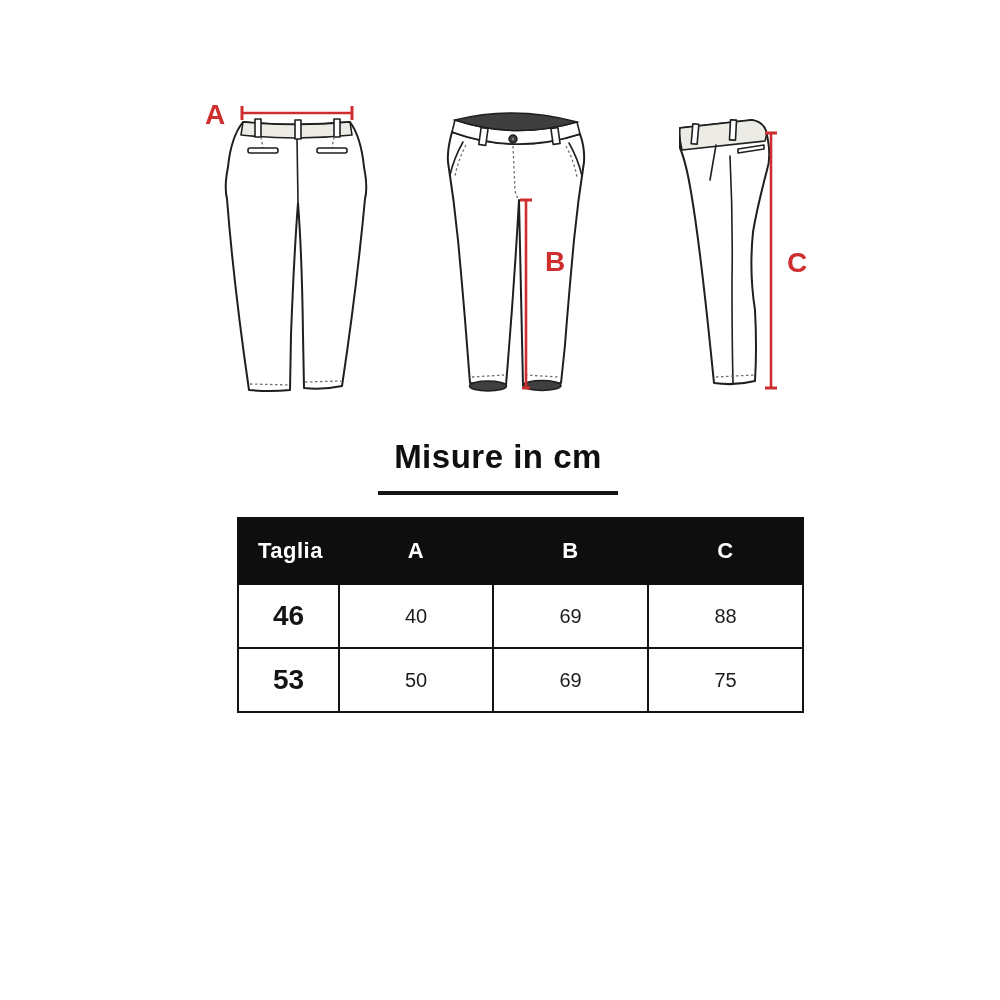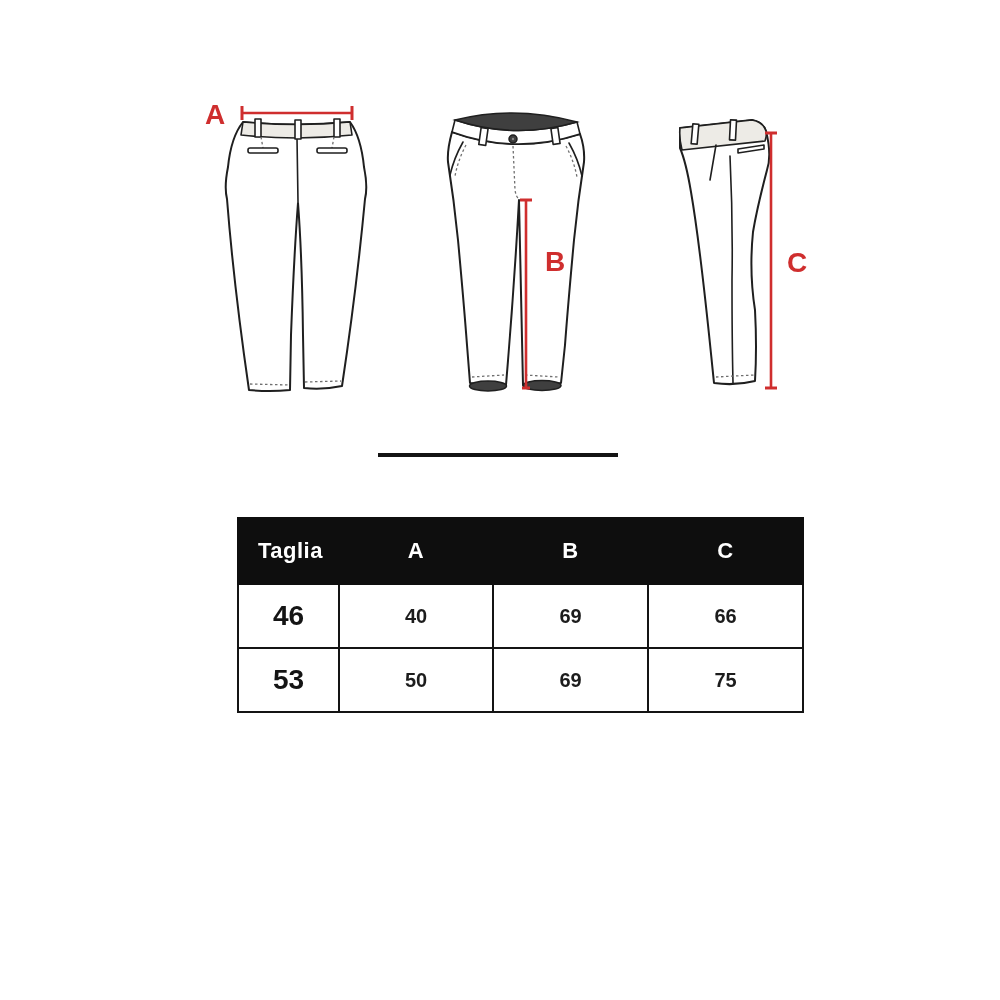--- a/index.html
+++ b/index.html
@@ -25,21 +25,21 @@
     position:absolute;left:237px;top:517px;width:565px;border-collapse:collapse;table-layout:fixed;
     border:2px solid #141414;
   }
   .size-table th{
     background:#0e0e0e;color:#ffffff;height:62px;font-size:22px;font-weight:700;
     text-align:center;letter-spacing:.5px;border:2px solid #0e0e0e;
   }
   .size-table th.first{text-align:left;padding-left:19px;}
   .size-table td{
     border:2px solid #141414;height:60px;text-align:center;background:#fff;
-    font-size:20px;font-weight:700;color:#1c1c1c;
+    font-size:20px;font-weight:400;color:#1c1c1c;
   }
   .size-table td.size-col{font-size:28px;font-weight:800;color:#141414;}
 </style>
 </head>
 <body>
 
 <div class="canvas">
 
   <div class="drawing" style="left:200px;top:95px;width:180px;height:315px">
     <svg viewBox="0 0 180 315">
@@ -134,20 +134,21 @@
       <g>
         <path class="redcap" d="M105,33 L117,33"></path>
         <path class="red" d="M111,33 L111,288"></path>
         <path class="redcap" d="M105,288 L117,288"></path>
       </g>
       <text class="redlabel" x="137" y="172" text-anchor="middle" font-size="30">C</text>
     </svg>
   </div>
 
   <div class="title-block">
+    <div class="title-text">Misure in cm</div>
     <div class="title-underline"></div>
   </div>
 
   <table class="size-table">
     <colgroup>
       <col style="width:101px">
         <col style="width:154px">
         <col style="width:155px">
         <col style="width:155px">
     </colgroup>
@@ -157,21 +158,21 @@
         <th>A</th>
         <th>B</th>
         <th>C</th>
       </tr>
     </thead>
     <tbody>
       <tr>
         <td class="size-col">46</td>
         <td>40</td>
         <td>69</td>
-        <td>66</td>
+        <td>88</td>
       </tr>
       <tr>
         <td class="size-col">53</td>
         <td>50</td>
         <td>69</td>
         <td>75</td>
       </tr>
     </tbody>
   </table>
 

